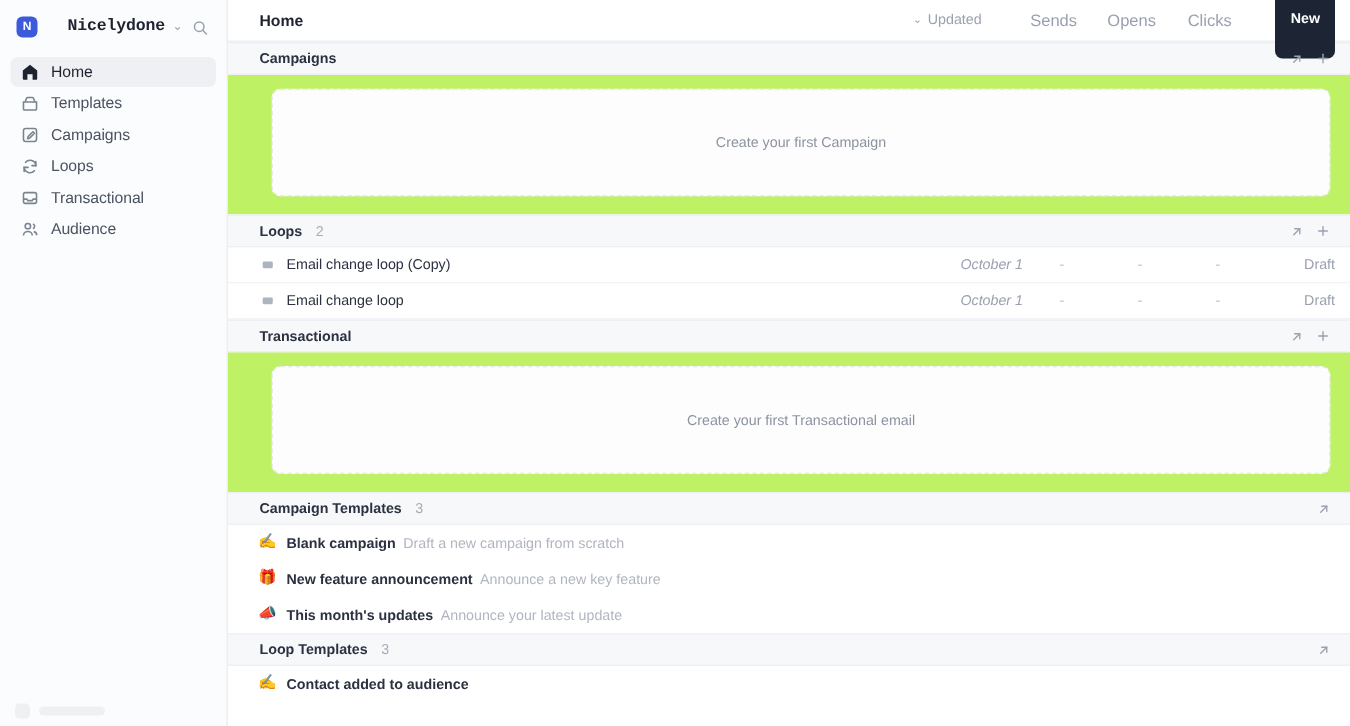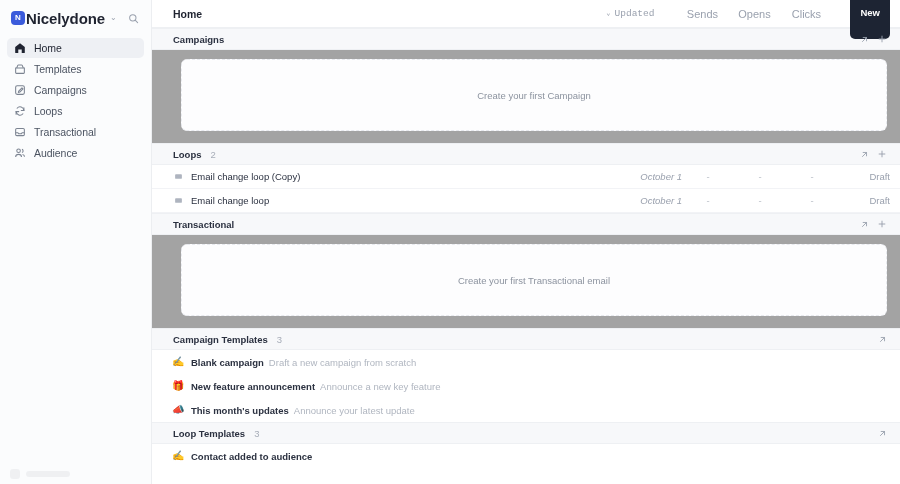--- a/index.html
+++ b/index.html
@@ -26,22 +26,22 @@
     margin-top: 4px;
   }
   .brand-logo {
     width: 14px; height: 14px; border-radius: 4px;
     background: #3b5bdb;
     color: #fff; font-size: 8px; font-weight: 700;
     display: flex; align-items: center; justify-content: center;
     line-height: 1;
   }
   .brand-name {
-    font-size: 15px; font-weight: 600; color: #1f2330;
-    margin-left: 1px; letter-spacing: -0.1px;
+    font-size: 11px; font-weight: 600; color: #1f2330;
+    margin-left: 20px; letter-spacing: -0.1px; font-family: Liberation Mono, monospace;
   }
   .brand-caret {
     margin-left: 5px; color: #9aa1ae; font-size: 8px; line-height: 1;
   }
   .brand-spacer { flex: 1; }
   .search-btn {
     width: 16px; height: 16px; display: flex;
     align-items: center; justify-content: center;
     color: #9aa1ae;
   }
@@ -80,21 +80,21 @@
   .topbar {
     height: 28px; display: flex; align-items: center;
     padding: 0 10px 0 21px;
     border-bottom: 1px solid #eef0f3;
     background: #fff;
   }
   .page-title { font-size: 10.5px; font-weight: 600; color: #1f2330; }
   .top-spacer { flex: 1; }
   .sort-chip {
     display: flex; align-items: center; gap: 4px;
-    font-size: 9.5px; color: #9aa1ae; margin-right: 22px; font-family: Liberation Mono, monospace;
+    font-size: 9.5px; color: #9aa1ae; margin-right: 22px;
   }
   .sort-caret { font-size: 7px; line-height: 1; }
   .col-head {
     font-size: 11px; color: #9aa1ae;
     width: 52px; text-align: center;
   }
   .new-btn {
     margin-left: 18px;
     background: #1d2433; color: #fff;
     font-size: 9.5px; font-weight: 600;
@@ -113,21 +113,21 @@
   }
   .sec-title { font-size: 9.5px; font-weight: 600; color: #2b3140; }
   .sec-count { font-size: 9.5px; color: #a7adb8; margin-left: 9px; }
   .sec-spacer { flex: 1; }
   .sec-act {
     width: 16px; height: 16px; display: flex;
     align-items: center; justify-content: center;
     color: #9aa1ae; margin-left: 2px; cursor: pointer;
   }
 
-  .empty-wrap { padding: 9px 13px 12px 29px; background: #a3a3a3; }
+  .empty-wrap { padding: 9px 13px 12px 29px; background: #bef264; }
   .empty-box {
     border: 1px dashed #e7e9ee;
     border-radius: 6px;
     height: 72px;
     display: flex; align-items: center; justify-content: center;
     background: #fdfdfe;
   }
   .empty-text { font-size: 9.5px; color: #8c939f; }
 
   .row {

